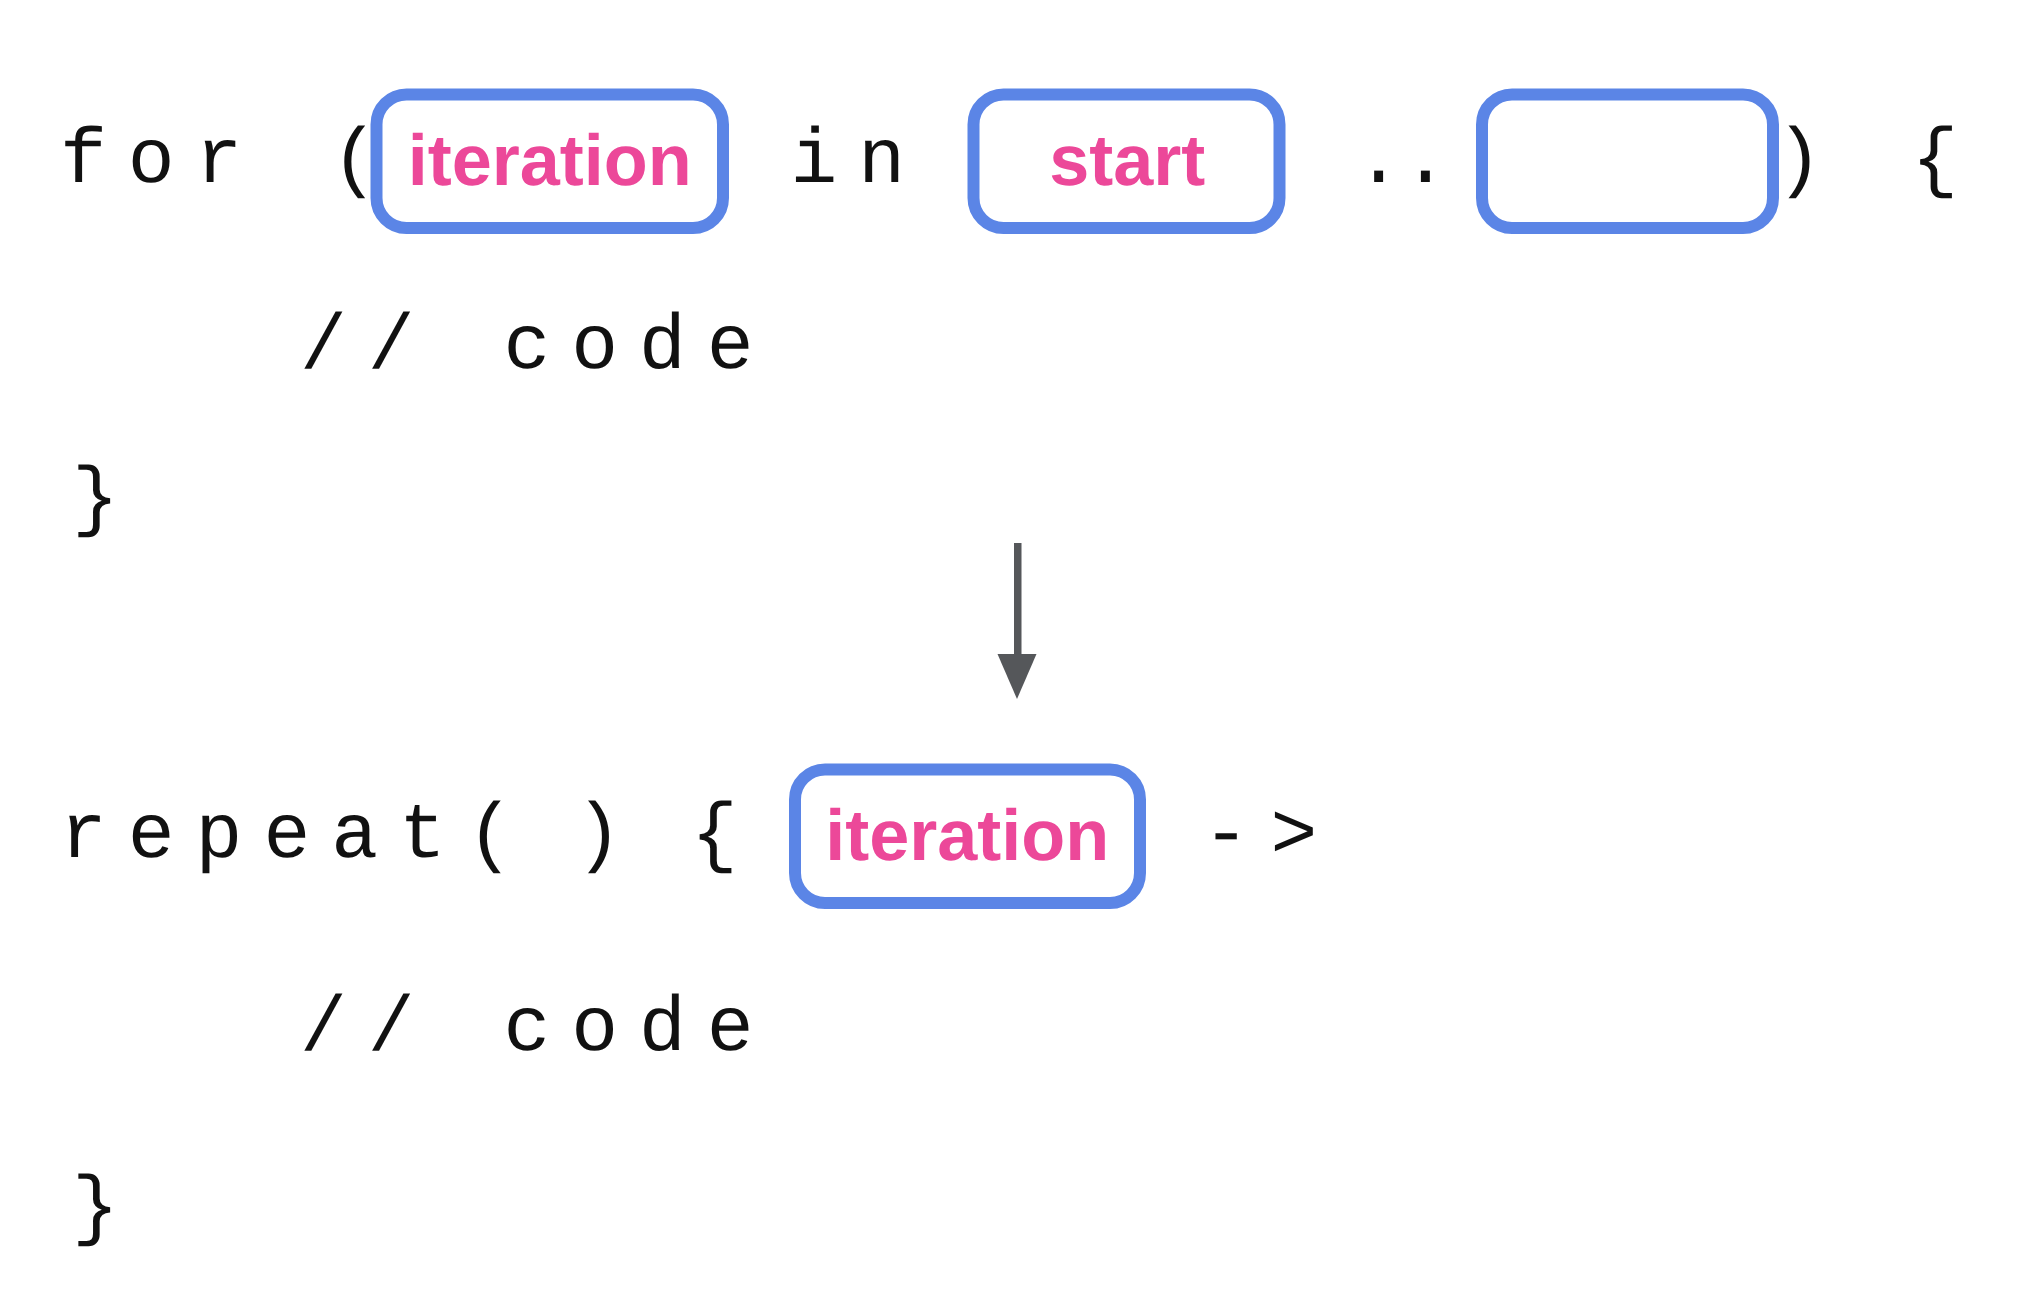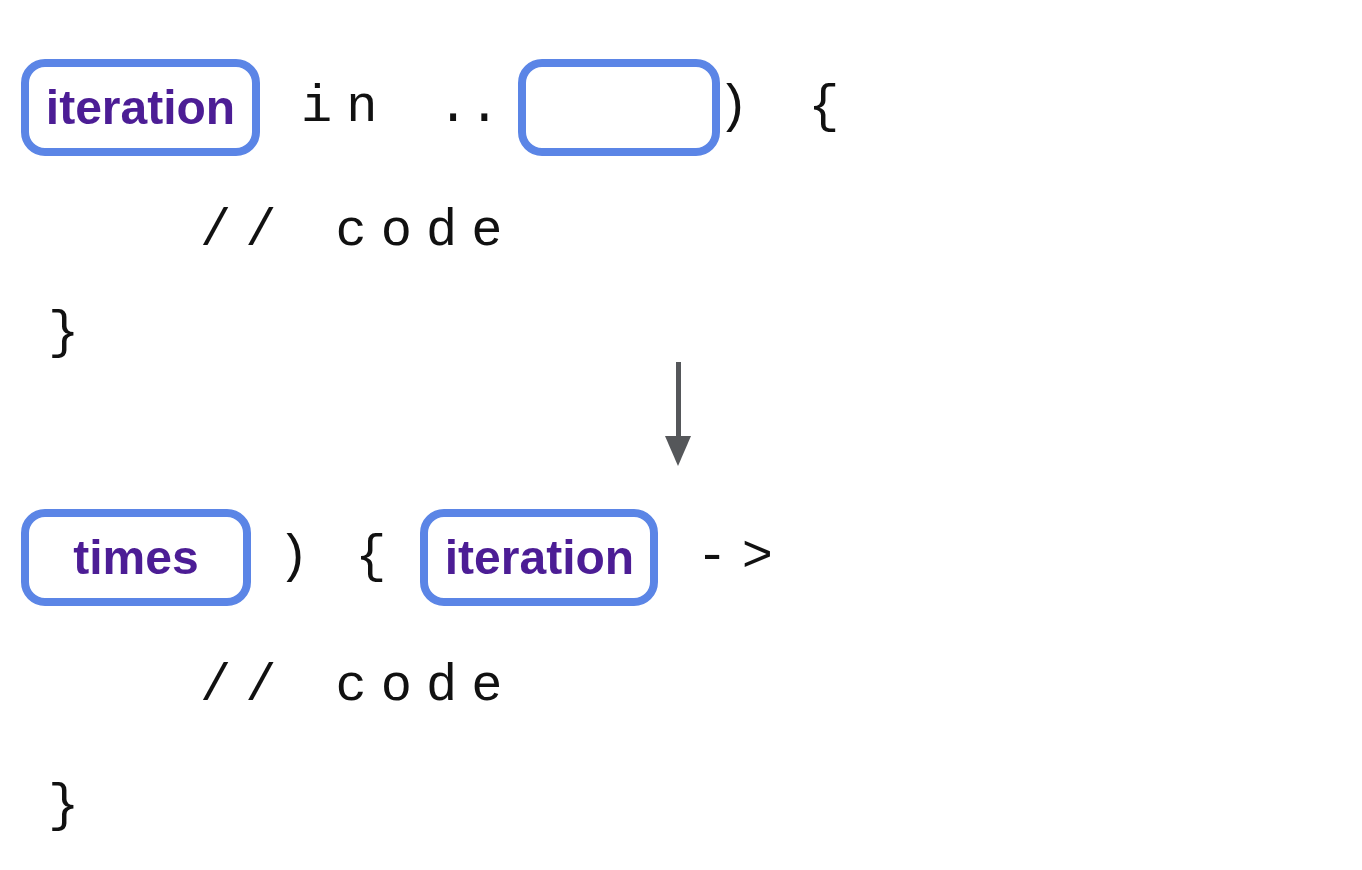--- a/index.html
+++ b/index.html
@@ -40,21 +40,21 @@
     height: 97px;
     border: 8px solid #5b85e6;
     border-radius: 24px;
     background: #ffffff;
     display: flex;
     align-items: center;
     justify-content: center;
     font-family: "Liberation Sans", sans-serif;
     font-weight: bold;
     font-size: 48px;
-    color: #4c1d95;
+    color: #ec4899;
     flex: 0 0 auto;
     white-space: nowrap;
   }
   .arrow {
     position: absolute;
     left: 665px;
     top: 362px;
     width: 26px;
     display: flex;
     flex-direction: column;
@@ -72,44 +72,46 @@
     border-right: 13px solid transparent;
     border-top: 30px solid #55575a;
   }
 </style>
 </head>
 <body>
 
 <div class="canvas">
 
   <div class="row" style="left:40px; top:59px;">
+    <span class="code">for (</span>
     <span class="pill" style="width:239px; margin-left:-19px;">
       <span>iteration</span>
     </span>
     <span class="code" style="margin-left:41px;">in</span>
+    <span class="pill" style="width:212px; margin-left:28px;">
+      <span>start</span>
+    </span>
     <span class="code tight" style="margin-left:46px;">..</span>
     <span class="pill" style="width:202px; margin-left:18px;">
       <span></span>
     </span>
     <span class="code" style="margin-left:-2px;">) {</span>
   </div>
 
   <div class="abs code" style="left:200px; top:206px;">// code</div>
 
   <div class="abs code" style="left:48px; top:308px;">}</div>
 
   <div class="arrow">
     <div class="stem"></div>
     <div class="head"></div>
   </div>
 
   <div class="row" style="left:40px; top:509px;">
-    <span class="pill" style="width:230px; margin-left:-19px;">
-      <span>times</span>
-    </span>
+    <span class="code">repeat(</span>
     <span class="code" style="margin-left:27px;">)</span>
     <span class="code" style="margin-left:32px;">{</span>
     <span class="pill" style="width:238px; margin-left:20px;">
       <span>iteration</span>
     </span>
     <span class="code" style="margin-left:38px;">-&gt;</span>
   </div>
 
   <div class="abs code" style="left:200px; top:661px;">// code</div>
 

